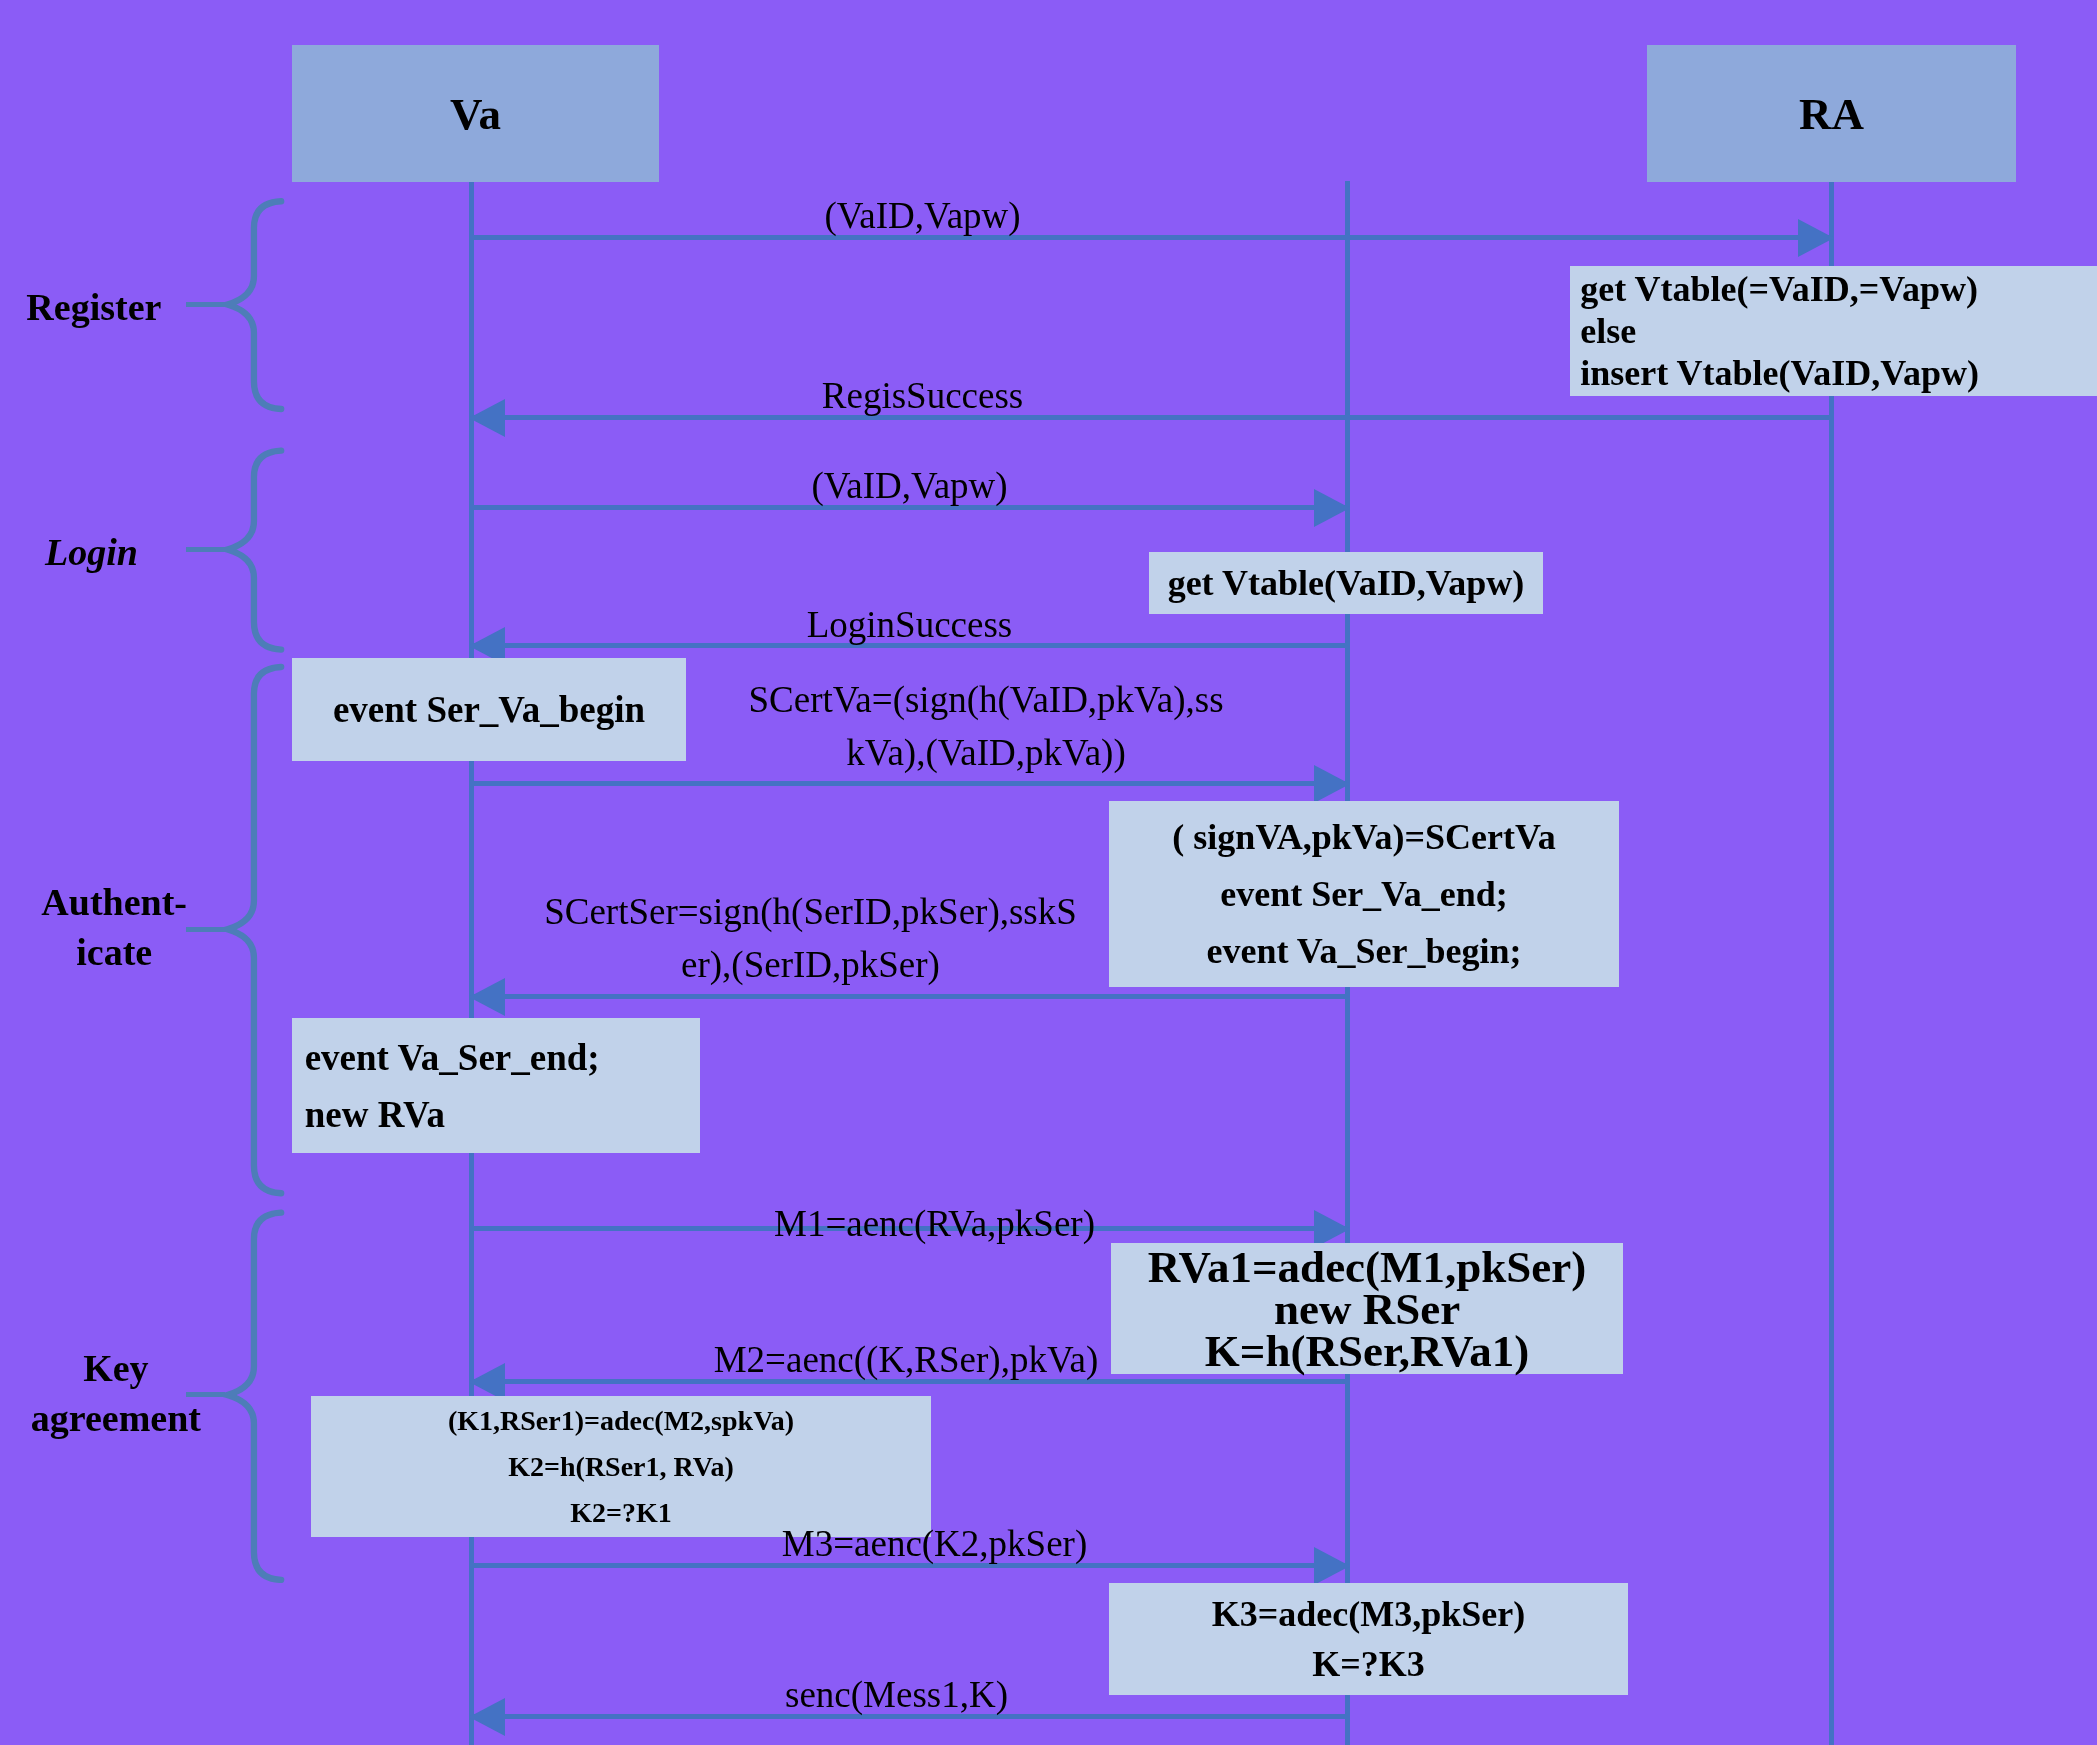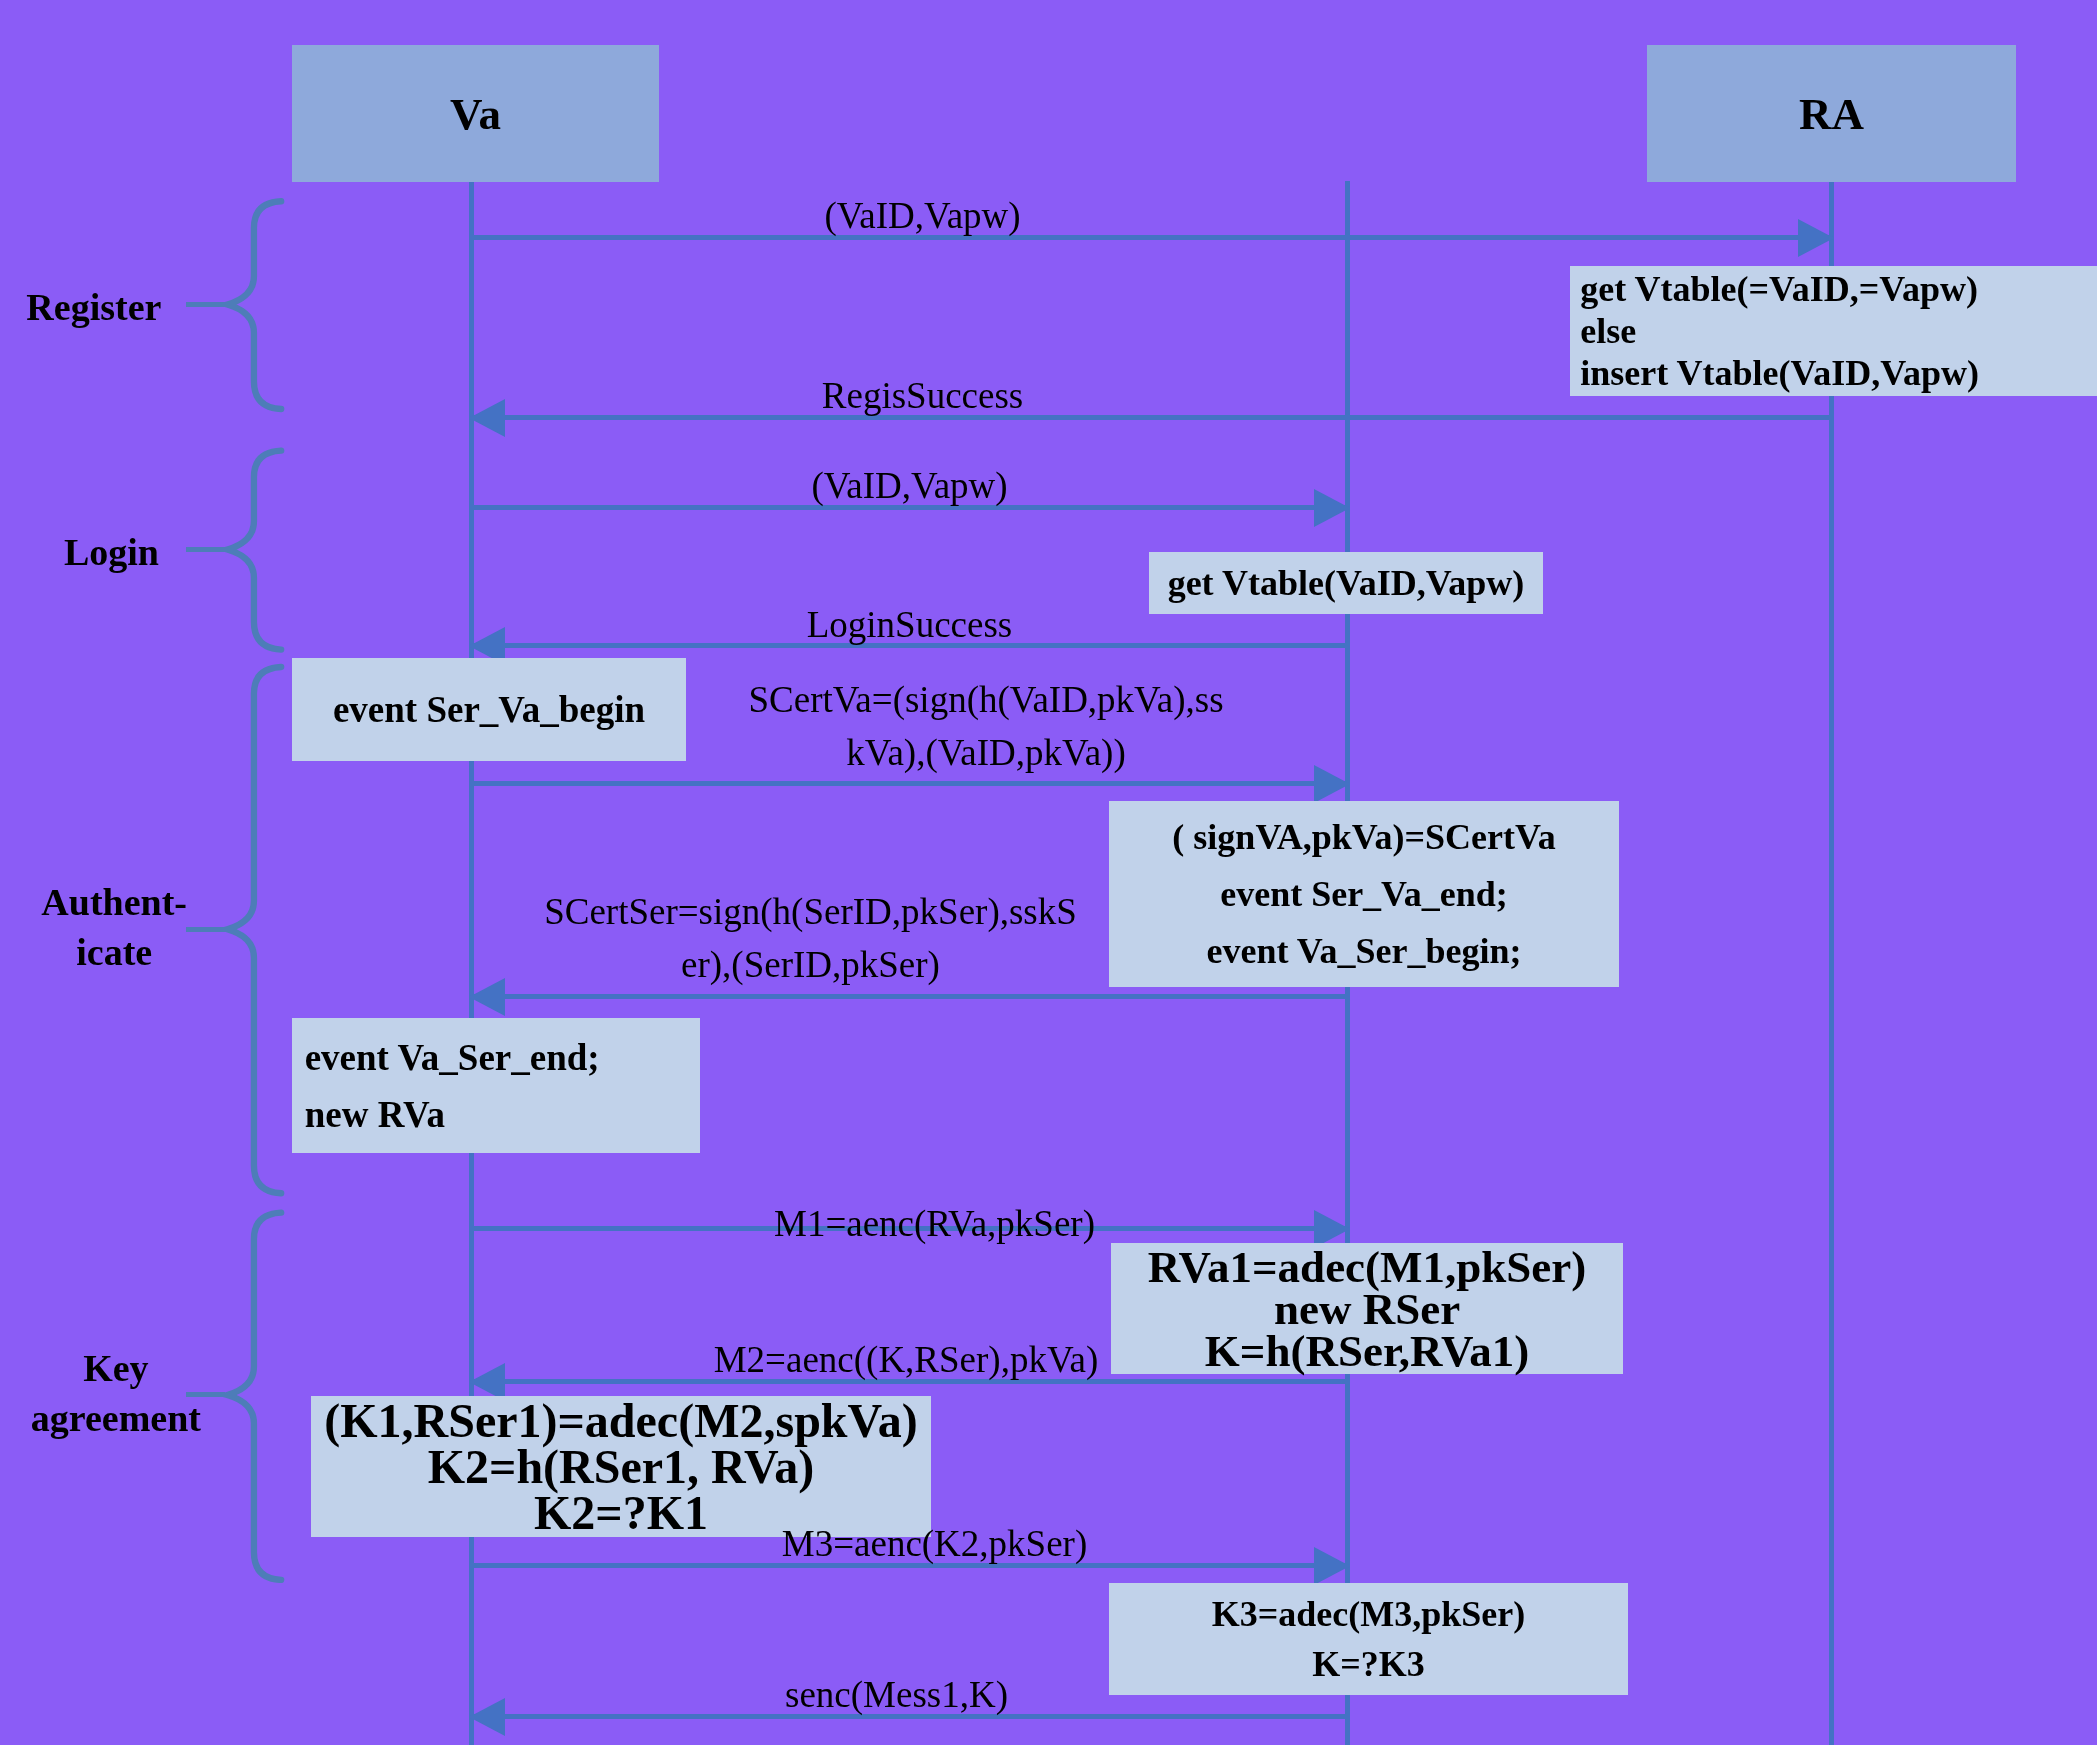--- a/index.html
+++ b/index.html
@@ -135,21 +135,21 @@
     <span>K=h(RSer,RVa1)</span>
   </div>
 
   <div class="mlabel" style="left:642px;width:528px;top:1333px;">
     <span>M2=aenc((K,RSer),pkVa)</span>
   </div>
   <div class="arrow" style="left:471px;width:876px;top:1379px;">
     <div class="head-left"></div>
   </div>
 
-  <div class="note center" style="left:311px;top:1396px;width:620px;height:141px;font-size:48px;line-height:46px;">
+  <div class="note center" style="left:311px;top:1396px;width:620px;height:141px;font-size:28px;line-height:46px;">
     <span>(K1,RSer1)=adec(M2,spkVa)</span>
     <span>K2=h(RSer1, RVa)</span>
     <span>K2=?K1</span>
   </div>
 
   <div class="mlabel" style="left:680px;width:509px;top:1517px;">
     <span>M3=aenc(K2,pkSer)</span>
   </div>
   <div class="arrow" style="left:471px;width:876px;top:1563px;">
     <div class="head-right"></div>
@@ -172,21 +172,21 @@
   </svg>
   <div class="dash" style="left:186px;top:302px;"></div>
   <div class="seclabel rightal" style="left:6.4px;width:175px;top:282px;">
     <span>Register</span>
   </div>
 
   <svg class="brace" style="left:221px;top:445px;" width="76" height="209" viewBox="0 0 120 328">
     <path d="M 95 8 Q 52 10 52 50 L 52 119 Q 52 152 10 164 Q 52 176 52 209 L 52 278 Q 52 320 95 322"></path>
   </svg>
   <div class="dash" style="left:186px;top:547px;"></div>
-  <div class="seclabel rightal" style="left:24px;width:175px;top:527px;">
+  <div class="seclabel rightal" style="left:4px;width:175px;top:527px;font-style:italic;">
     <span>Login</span>
   </div>
 
   <svg class="brace" style="left:221px;top:661px;" width="76" height="537" viewBox="0 0 120 845">
     <path d="M 95 8 Q 52 10 52 50 L 52 377 Q 52 410 10 422 Q 52 434 52 467 L 52 795 Q 52 837 95 839"></path>
   </svg>
   <div class="dash" style="left:186px;top:927px;"></div>
   <div class="seclabel centeral" style="left:12.7px;width:203px;top:877px;">
     <span>Authent-</span>
     <span>icate</span>

